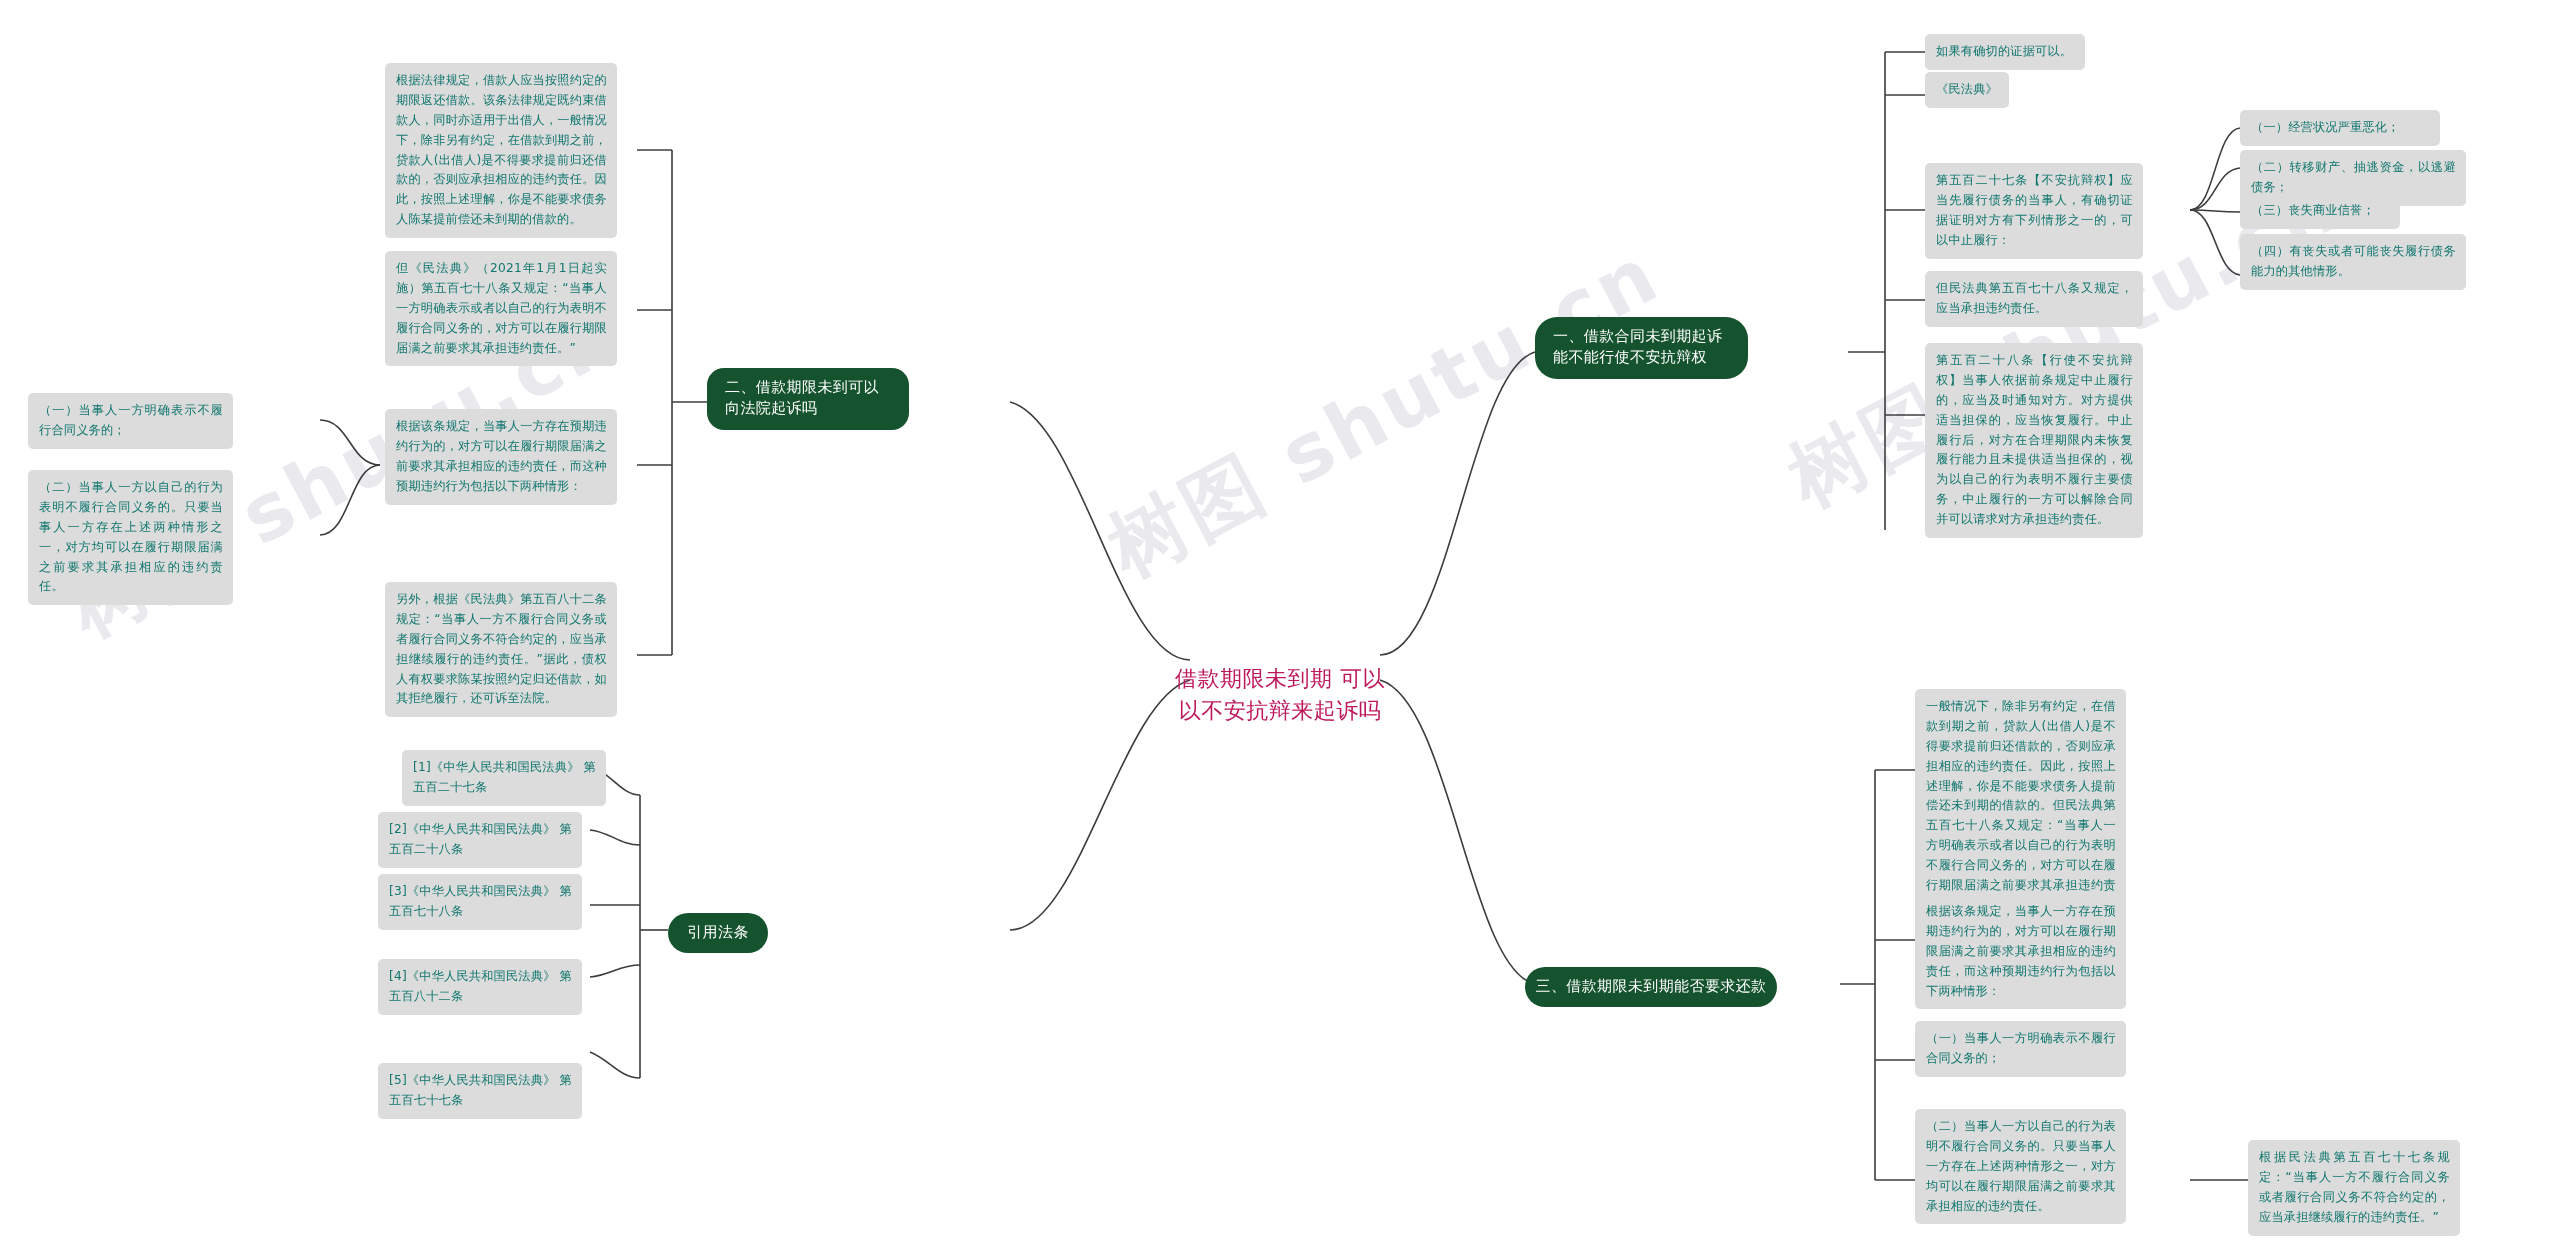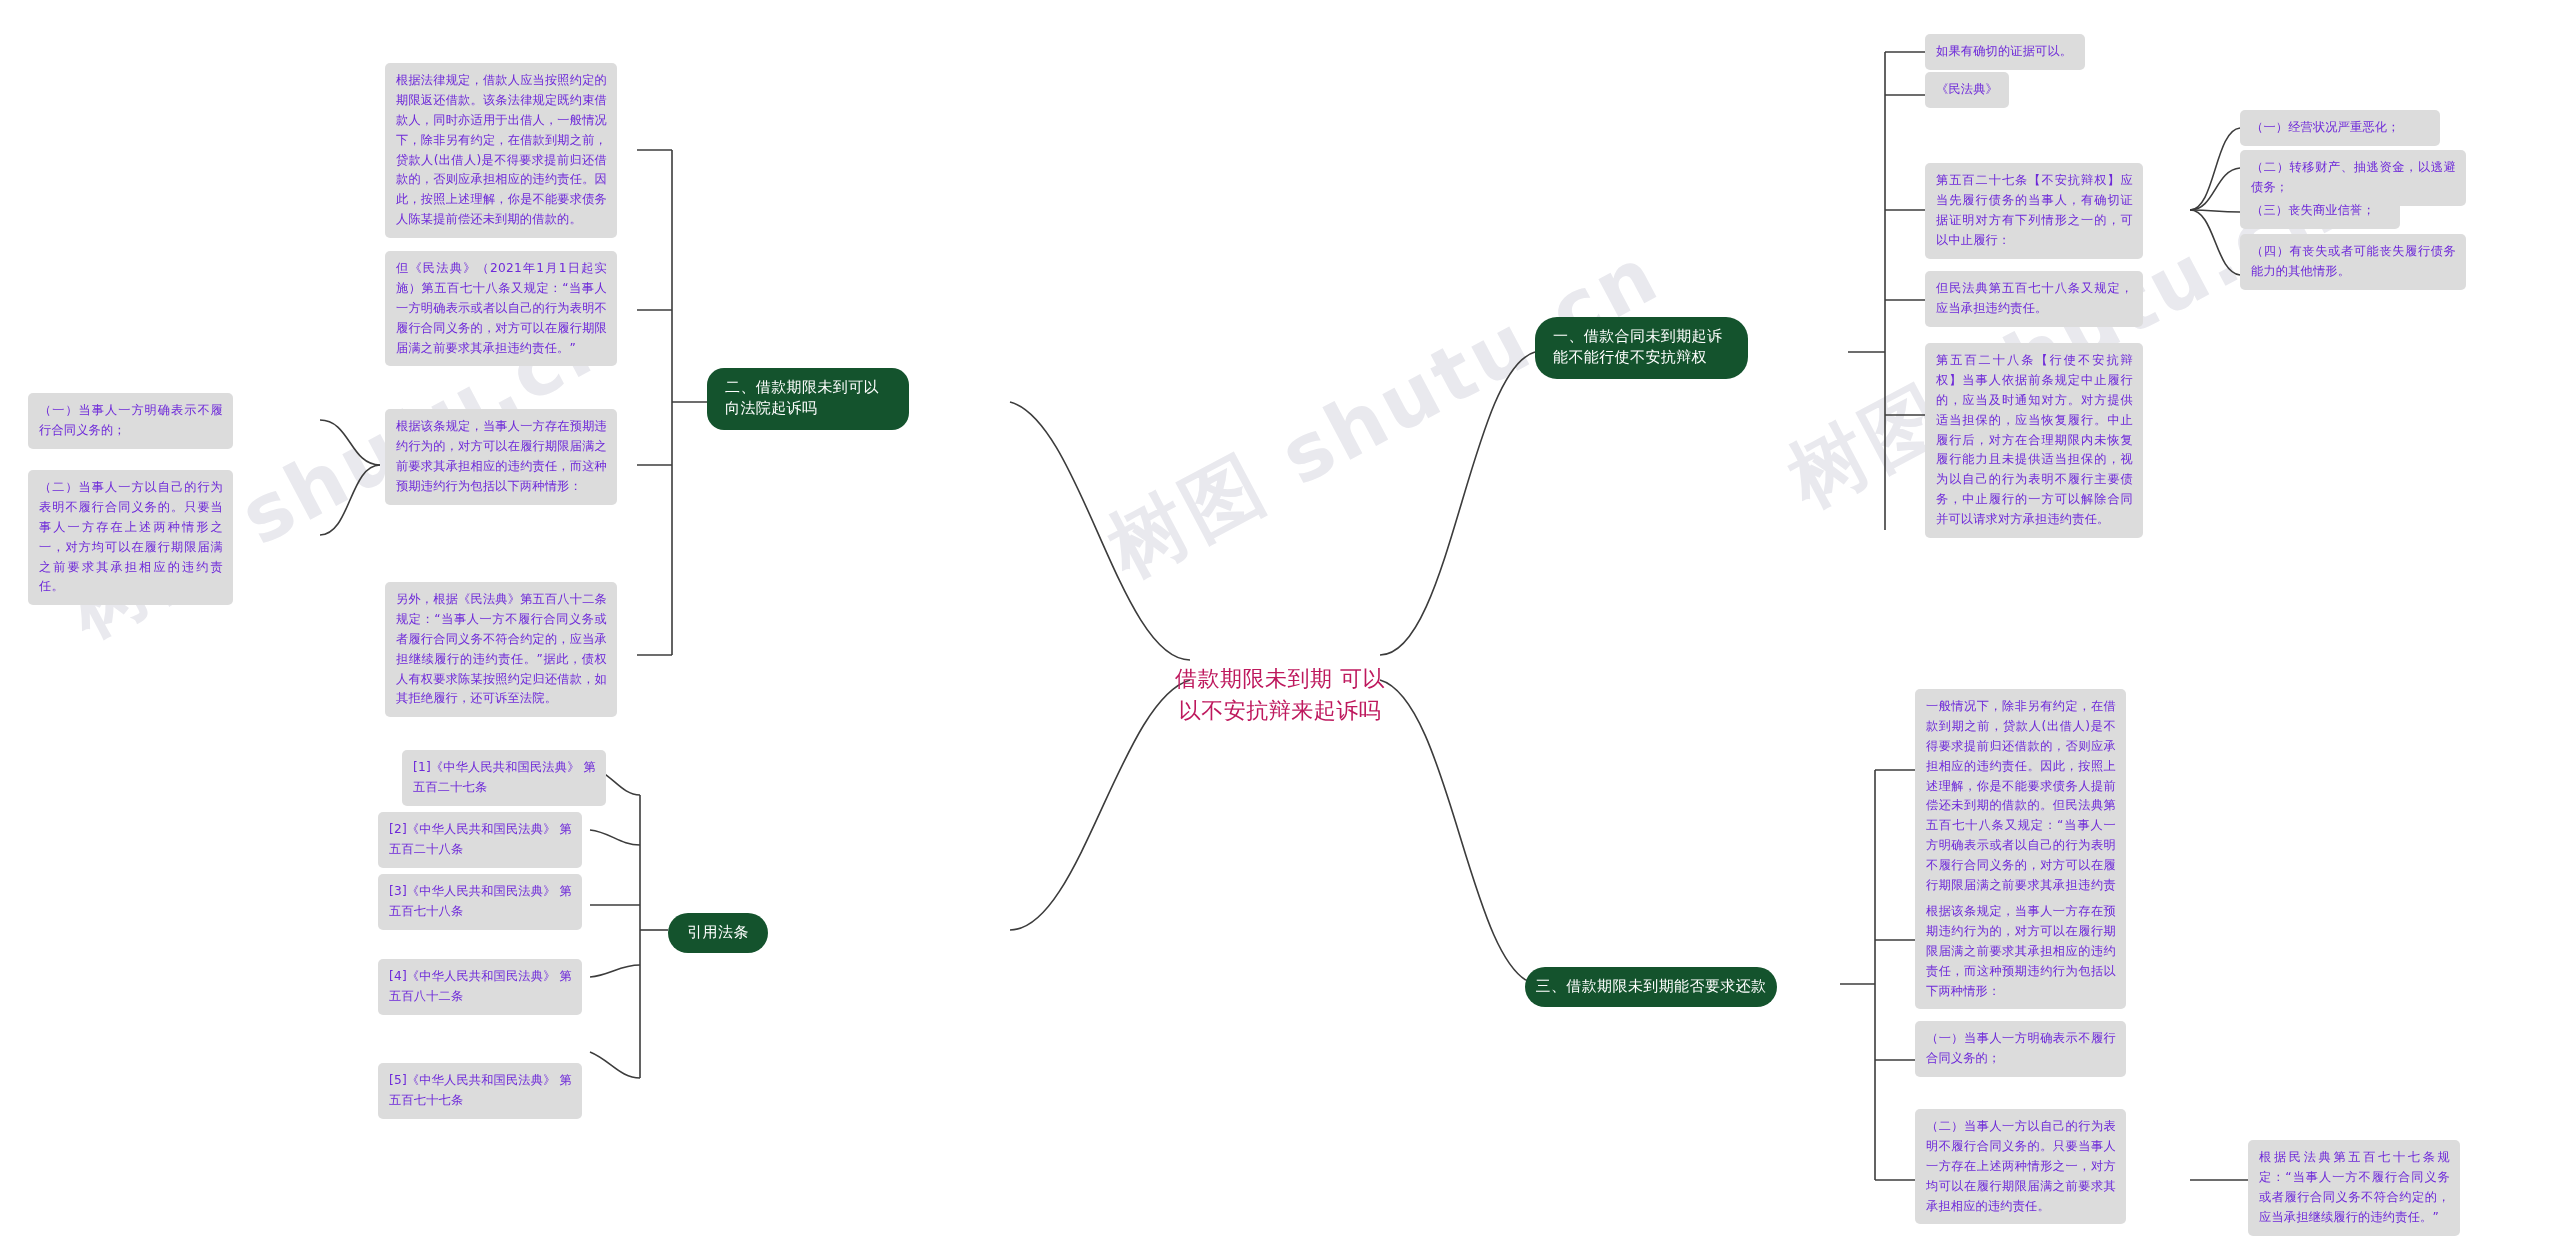--- a/index.html
+++ b/index.html
@@ -49,21 +49,21 @@
   }
   
   .node {
     position: absolute;
     z-index: 2;
     box-sizing: border-box;
   }
   .leaf {
     background: #dcdcdc;
     border-radius: 5px;
-    color: #6d28d9;
+    color: #0f766e;
     font-size: 12.2px;
     line-height: 1.63;
     padding: 8px 10px 8px 11px;
     letter-spacing: .2px;
     text-align: justify;
   }
   .branch {
     background: #14532d;
     color: #ffffff;
     border-radius: 22px;

